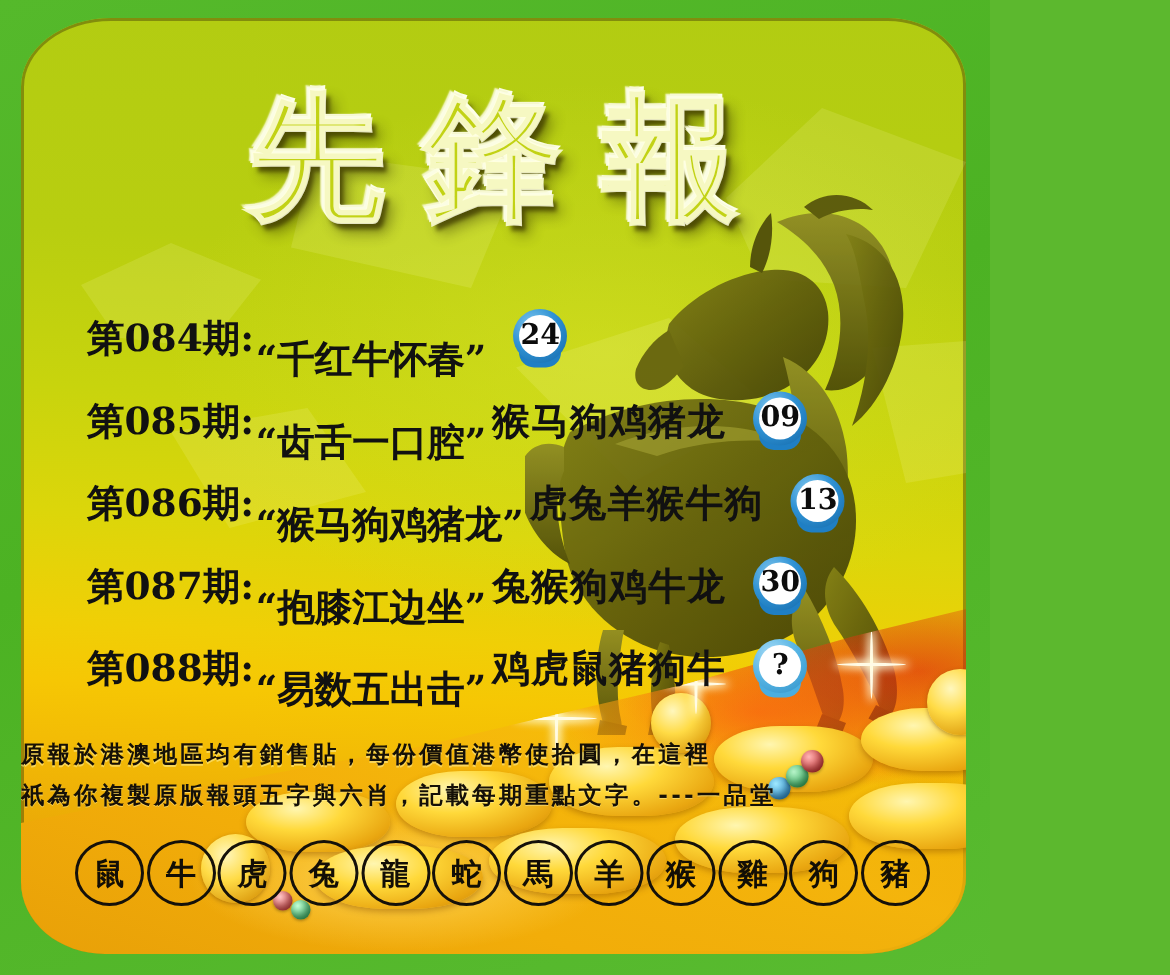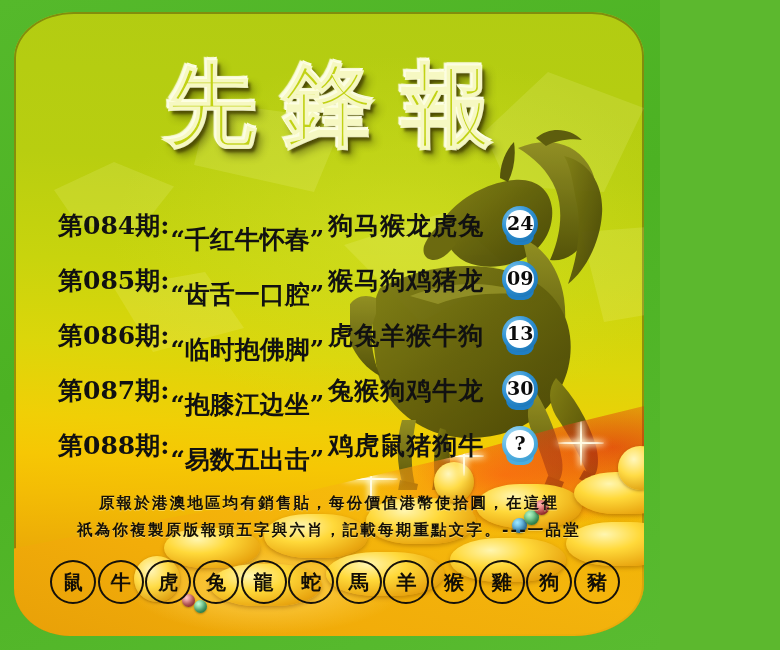--- a/index.html
+++ b/index.html
@@ -134,21 +134,21 @@
     display:flex; align-items:center; justify-content:center;
     font-family:"DejaVu Serif","Liberation Serif",serif;
     font-size:19px; font-weight:bold; color:#0c0c0c; line-height:1;
   }
   .badge.light .orb{background:radial-gradient(circle at 34% 28%, #a9dcf6 0%, #56b4e4 48%, #2e8fc6 100%);}
   .badge.light .cap,.badge.light .neck{background:#4aaee0;}
 
   
   .notice{
     position:absolute; left:0; right:0; top:478px;
-    text-align:center; color:#151007;
+    text-align:left; color:#151007;
     font-family:"DejaVu Sans","Liberation Sans",sans-serif;
     font-weight:bold; font-size:15.5px; letter-spacing:2.2px;
     line-height:27px;
     text-shadow:0 1px 0 rgba(255,245,170,.5);
   }
 
   
   .zstrip{
     position:absolute; left:36px; right:24px; top:548px;
     display:flex; justify-content:space-between; align-items:center;
@@ -246,21 +246,20 @@
       <div class="sparkle" style="left:544px; top:14px; width:46px; height:46px;"></div>
     </div>
 
     <div class="masthead">先鋒報</div>
 
     <div class="rows">
 
       <div class="row">
         <span class="issue">第084期:</span>
         <span class="phrase">“千红牛怀春”</span>
-        <span class="zodiacs">狗马猴龙虎兔</span>
         <span class="badge">
           <span class="cap"></span>
           <span class="neck"></span>
           <span class="orb"></span>
           <span class="inner">24</span>
         </span>
       </div>
 
       <div class="row">
         <span class="issue">第085期:</span>
@@ -269,21 +268,21 @@
         <span class="badge">
           <span class="cap"></span>
           <span class="neck"></span>
           <span class="orb"></span>
           <span class="inner">09</span>
         </span>
       </div>
 
       <div class="row">
         <span class="issue">第086期:</span>
-        <span class="phrase">“临时抱佛脚”</span>
+        <span class="phrase">“猴马狗鸡猪龙”</span>
         <span class="zodiacs">虎兔羊猴牛狗</span>
         <span class="badge">
           <span class="cap"></span>
           <span class="neck"></span>
           <span class="orb"></span>
           <span class="inner">13</span>
         </span>
       </div>
 
       <div class="row">

